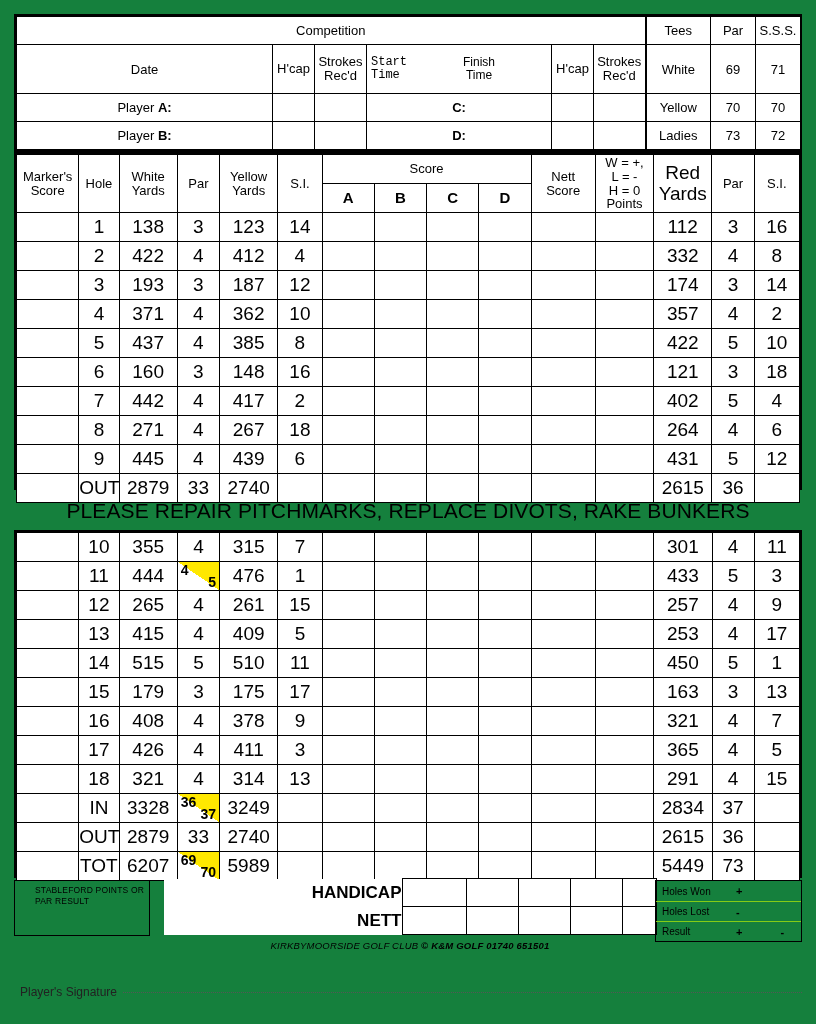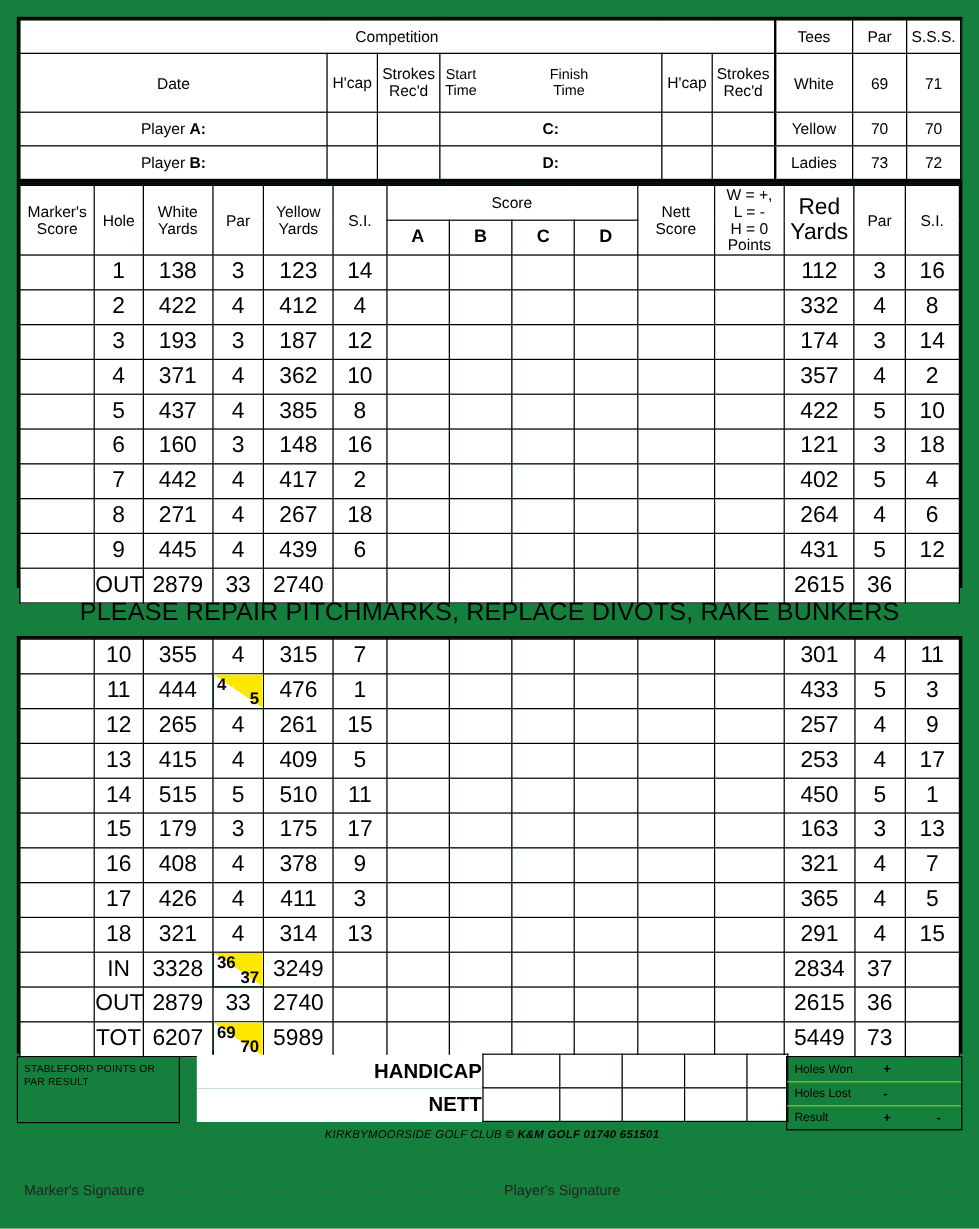--- a/index.html
+++ b/index.html
@@ -43,21 +43,21 @@
   td.lbl-left { text-align: left; padding-left: 7px; font-size: 14px; }
   td.two-line { font-size: 12px; line-height: 1.05; }
   .tees-hdr { font-size: 14px; }
   .tee-white { font-weight: bold; font-size: 17px; background:#fff; color:#000; }
   .tee-yellow { font-weight: bold; font-size: 17px; background:#ffe800; color:#000; }
   .tee-red { font-weight: bold; font-size: 17px; background:#ec1c24; color:#fff; }
   .thick-l { border-left: 2px solid #000 !important; }
   .start-finish {
     display:flex; width:100%; align-items:center; font-size:12px; line-height:1.05;
   }
-  .start-finish .s { text-align:center; padding-left:4px; }
+  .start-finish .s { text-align:left; padding-left:4px;font-family:Liberation Mono, monospace; }
   .start-finish .f { flex:1; text-align:center; }
 
   
   #card-front { left: 14px; top: 152px; width: 788px; height: 338px; }
   #card-back  { left: 14px; top: 530px; width: 788px; height: 348px; }
 
   .card td { font-size: 19px; font-weight: bold; height: 29px; }
   .card td.hdr { font-size: 13px; font-weight: normal; line-height: 1.05; }
   .card td.hdr.b { font-weight: bold; font-size: 15px; }
   .yel { background: #ffe800; }
@@ -90,21 +90,21 @@
     font-size: 21px; font-weight: normal; letter-spacing: 0.1px; color:#000;
   }
 
   
   #footer-row {
     position:absolute; left: 14px; top: 878px; width: 788px; height: 68px;
   }
   #stableford {
     position:absolute; left:0px; top:2px; width:136px; height:56px;
     border:1px solid #000;
-    font-size:8.5px; line-height:1.35; text-align:left; padding:4px 4px 0 5px;
+    font-size:8.5px; line-height:1.35; text-align:left; padding:4px 4px 0 20px;
     letter-spacing:0.2px;
   }
   #hc-nett {
     position:absolute; left:150px; top:0px; width:492px; height:68px;
   }
   #hc-nett table.grid td { height: 28px; font-size: 17px; font-weight: bold; text-align:right; }
   .hc-label { padding-right: 12px; }
   #club-line {
     position: absolute; left: 150px; top: 62px; width: 492px;
     text-align: center; font-size: 9.5px; font-style: italic; font-weight: bold;
@@ -731,23 +731,19 @@
       <span class="sym">-</span>
     </div>
     <div class="mrow">
       <span class="mlabel">Result</span>
       <span class="sym">+</span>
       <span class="sym2">-</span>
     </div>
   </div>
 
   <div id="signatures">
-    <div class="sig sigA">
-      <span>Marker's Signature</span>
-      <span class="dots"></span>
-    </div>
     <div class="sig sigB">
       <span>Player's Signature</span>
       <span class="dots"></span>
     </div>
   </div>
 
 </div>
 
 </body></html>

